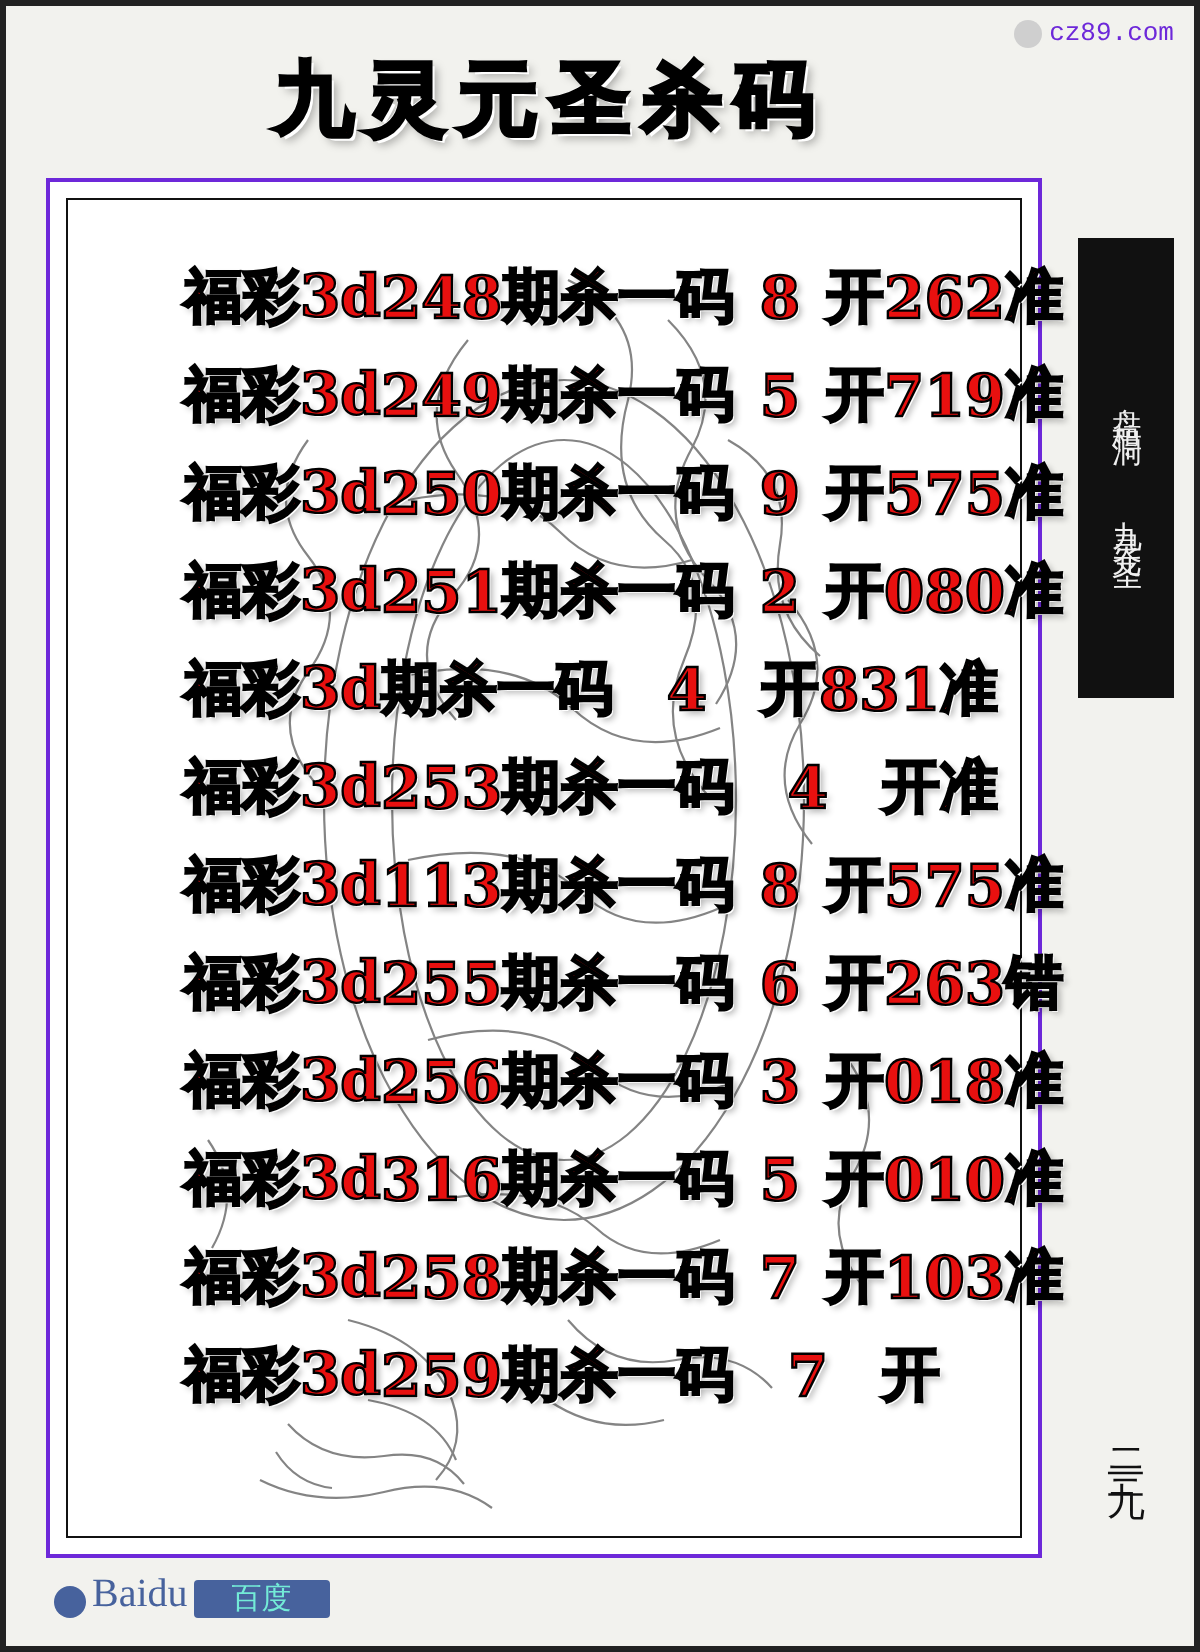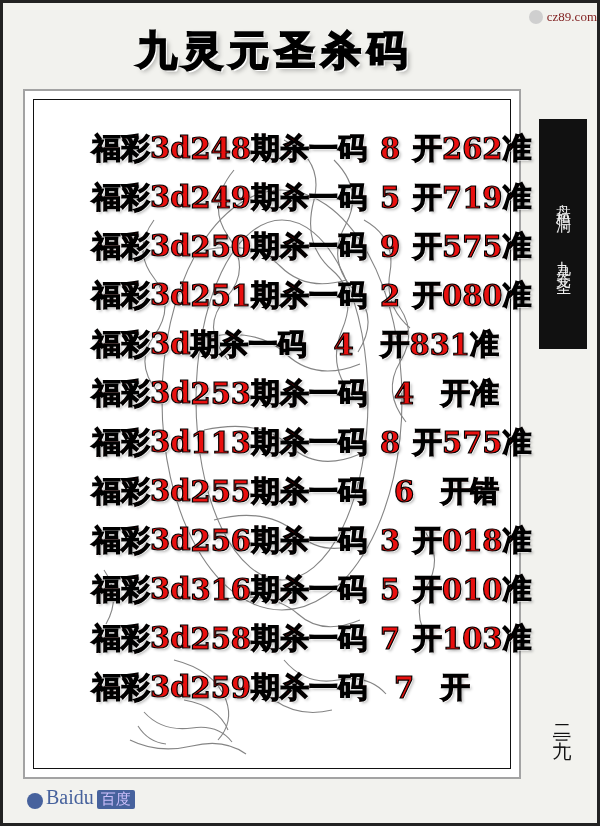--- a/index.html
+++ b/index.html
@@ -18,27 +18,27 @@
     width: 600px;
     height: 826px;
     background: #f2f2ee;
     box-sizing: border-box;
     border: 3px solid #222;
   }
   
   .watermark {
     position: absolute;
     top: 6px;
-    right: 0;
+    right: 10px;
     display: flex;
     align-items: center;
     gap: 4px;
     font-size: 13px;
-    color: #7f1d1d;
-    font-family: Liberation Serif, serif;
+    color: #6d28d9;
+    font-family: Liberation Mono, monospace;
   }
   .watermark .wm-dot {
     width: 14px;
     height: 14px;
     border-radius: 50%;
     background: #cfcfcf;
     display: inline-block;
   }
   
   .title-wrap {
@@ -64,21 +64,21 @@
     text-align: center;
   }
   
   .panel {
     position: absolute;
     left: 20px;
     top: 86px;
     width: 498px;
     height: 690px;
     background: #ffffff;
-    border: 2px solid #a3a3a3;
+    border: 2px solid #6d28d9;
     box-sizing: border-box;
   }
   .panel-inner {
     position: absolute;
     left: 8px;
     top: 8px;
     right: 8px;
     bottom: 8px;
     border: 1px solid #111;
   }
@@ -173,21 +173,21 @@
     font-family: "Liberation Serif", serif;
     font-size: 20px;
     color: #2a4a8f;
     opacity: .85;
   }
   .baidu .paw {
     width: 16px; height: 16px; border-radius: 50%;
     background: #2a4a8f; display:inline-block;
   }
   .baidu .cn {
-    background: #2a4a8f; color:#c4b5fd; padding: 0 4px; border-radius: 2px;
+    background: #2a4a8f; color:#5eead4; padding: 0 19px; border-radius: 2px;
     font-size: 15px;
     font-family: Liberation Serif, serif;
   }
 </style>
 </head>
 <body>
 
 <div class="page">
 
   <div class="watermark">
@@ -324,20 +324,21 @@
 
         <div class="row">
           <span class="rtext">福彩3d</span>
           <span class="rtext">255</span>
           <span class="rtext">期</span>
           <span class="rtext">杀一码</span>
           <span class="gap"></span>
           <span class="rtext kill">6</span>
           <span class="gap"></span>
           <span class="rtext">开</span>
+          <span class="rtext">263</span>
           <span class="rtext">错</span>
         </div>
 
         <div class="row">
           <span class="rtext">福彩3d</span>
           <span class="rtext">256</span>
           <span class="rtext">期</span>
           <span class="rtext">杀一码</span>
           <span class="gap"></span>
           <span class="rtext kill">3</span>

